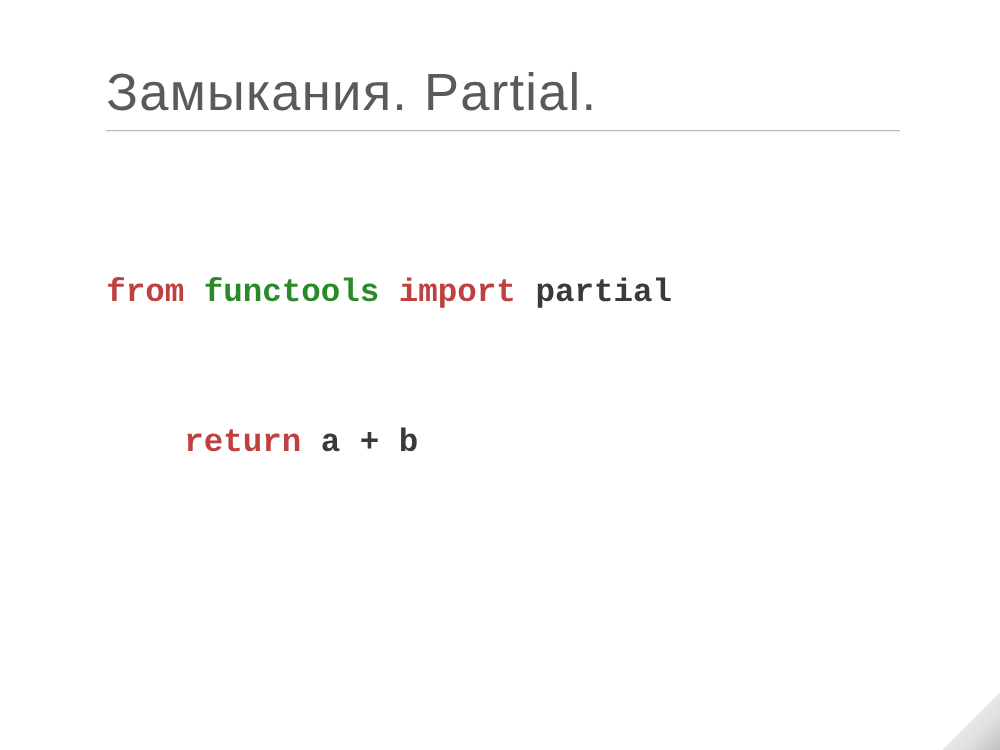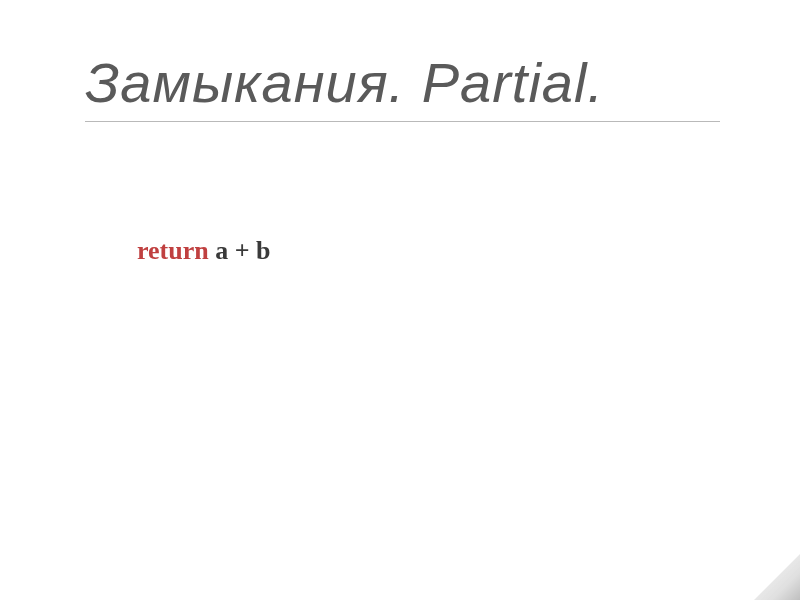--- a/index.html
+++ b/index.html
@@ -13,22 +13,21 @@
   }
   .slide {
     position: relative;
     width: 800px;
     height: 600px;
     box-sizing: border-box;
     padding: 40px 80px 30px 85px;
     background: #fff;
   }
   .title {
-    font-size: 56px;
-    font-style: italic;
+    font-size: 42px;
     color: #5a5a5a;
     letter-spacing: 1px;
     margin: 10px 0 6px 0;
     text-shadow: 1px 1px 1px rgba(255,255,255,.6);
   }
   .title-rule {
     border: none;
     border-top: 1px solid #8a8a8a;
     opacity: .6;
     margin: 0 0 28px 0;
@@ -41,21 +40,21 @@
     color: #3a3a3a;
     white-space: pre;
   }
   .code .line { display: block; }
   .kw-from    { color: #c04040; }   
   .kw-import  { color: #c04040; }
   .ident-mod  { color: #2a8a2a; }   
   .kw-def     { color: #c04040; }
   .fn-name    { color: #2a8a2a; }   
   .kw-return  { color: #c04040; }
-  .indent     { padding-left: 4ch; font-family: Liberation Serif, serif; }
+  .indent     { padding-left: 4ch; }
   .gap        { height: 1.55em; }
   .plain      { color: #3a3a3a; }
   .corner {
     position: absolute;
     right: 0;
     bottom: 0;
     width: 46px;
     height: 46px;
     background:
       linear-gradient(135deg, rgba(0,0,0,.18) 0%, rgba(0,0,0,.08) 40%, rgba(255,255,255,0) 70%),
@@ -65,20 +64,21 @@
 </style>
 </head>
 <body>
 
 <div class="slide">
 
   <div class="title">Замыкания. Partial.</div>
   <hr class="title-rule">
 
   <div class="code">
+    <span class="line"><span class="kw-from">from</span> <span class="ident-mod">functools</span> <span class="kw-import">import</span> <span class="plain">partial</span></span>
     <span class="line indent"><span class="kw-return">return</span> <span class="plain">a + b</span></span>
     <span class="gap"></span>
     
     <span class="gap"></span>
     <span class="gap"></span>
     
     
   </div>
 
   <div class="corner"></div>

